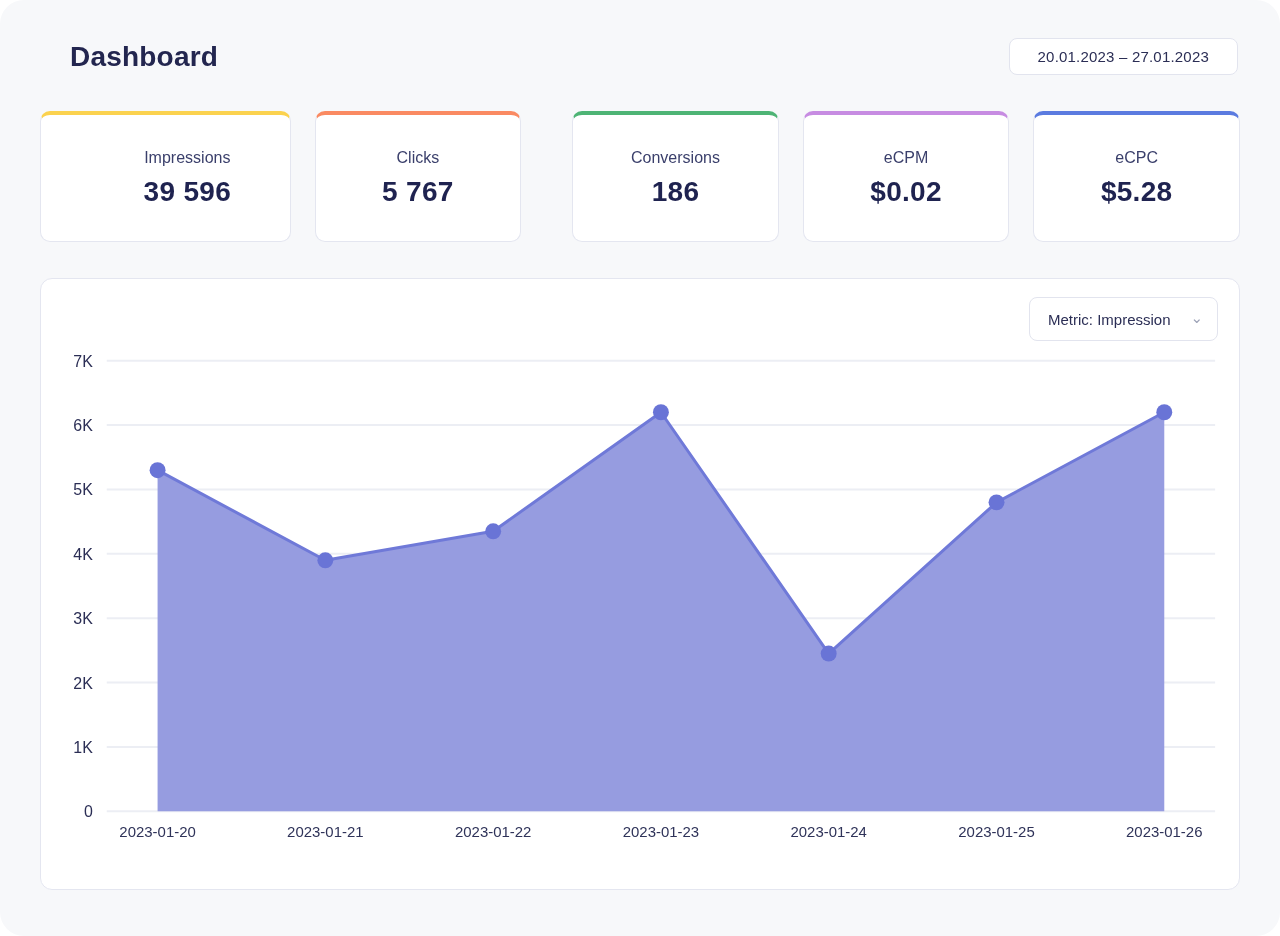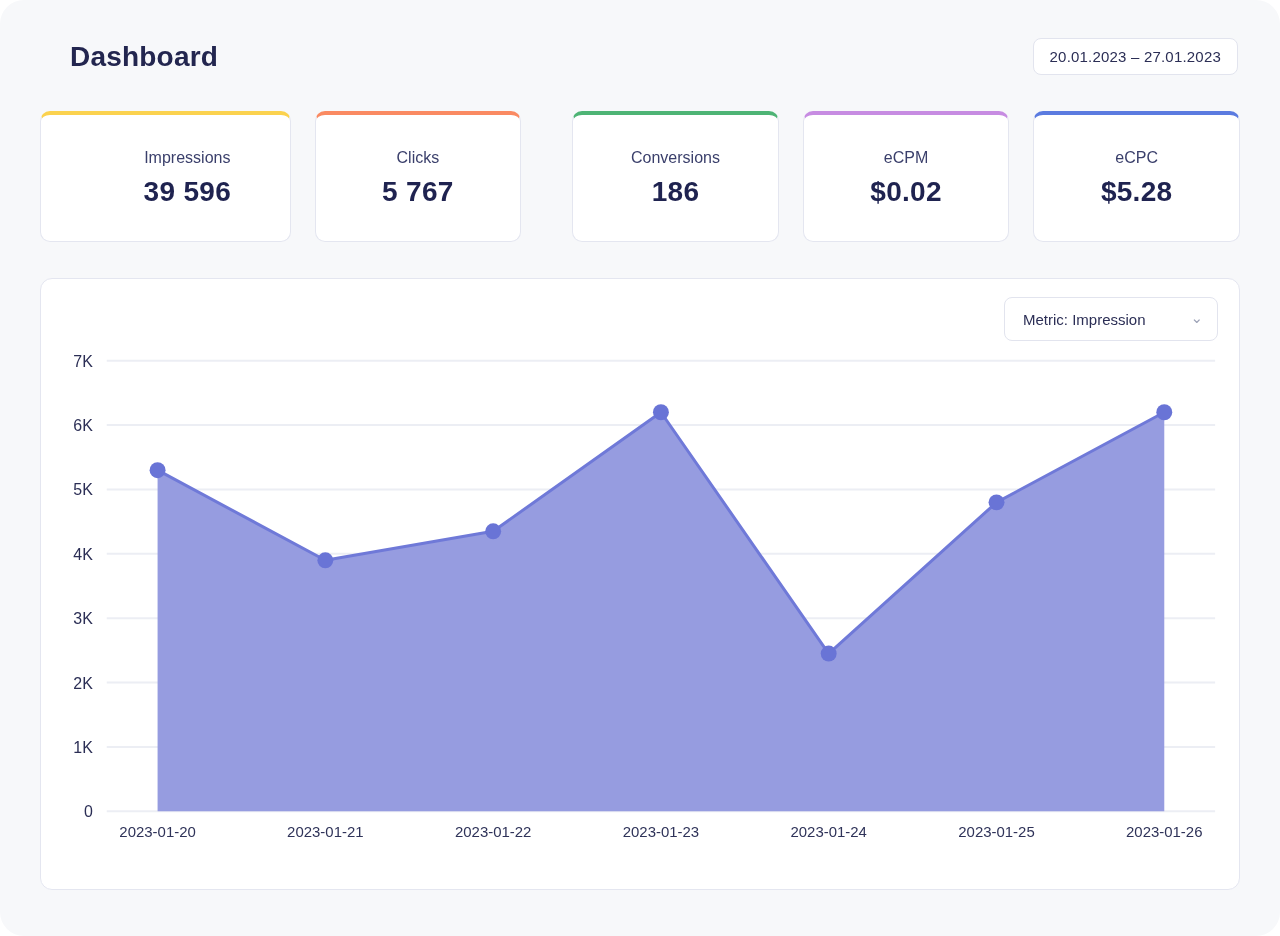--- a/index.html
+++ b/index.html
@@ -8,38 +8,38 @@
     width:1280px; height:936px; background:#f7f8fa;
     border-radius:24px; overflow:hidden; position:relative;
   }
   .header {
     display:flex; justify-content:space-between; align-items:center;
     padding:38px 42px 0 42px;
   }
   .page-title { font-size:28px; font-weight:600; color:#23264f; letter-spacing:.2px;margin-left:28px; }
   .date-box {
     background:#fff; border:1px solid #e2e4ee; border-radius:8px;
-    padding:9px 16px; font-size:15px; color:#2b2e55; cursor:pointer;
+    padding:9px 28px; font-size:15px; color:#2b2e55; cursor:pointer;
     letter-spacing:.2px;
   }
   .stats { display:flex; gap:24px; padding:36px 40px 0 40px; }
   .stat-card {
     flex:1; height:131px; background:#fff;
     border:1px solid #e4e6f0; border-top:4px solid #ccc; border-radius:10px;
     display:flex; flex-direction:column; align-items:center; justify-content:center;
     gap:9px;
   }
   .stat-label { font-size:16px; color:#3a3f6b; }
   .stat-value { font-size:28px; font-weight:700; color:#1f2350; letter-spacing:.3px; }
   .chart-panel {
     margin:36px 40px 0 40px; height:612px; background:#fff;
     border:1px solid #e4e6f0; border-radius:12px; position:relative;
   }
   .metric-box {
-    position:absolute; top:18px; right:21px; width:214px; height:44px;
+    position:absolute; top:18px; right:21px; width:189px; height:44px;
     background:#fff; border:1px solid #e2e4ee; border-radius:8px;
     display:flex; align-items:center; justify-content:space-between;
     padding:0 14px 0 18px; font-size:15px; color:#2b2e55; cursor:pointer; z-index:2;
   }
   .chevron { color:#9aa0b5; font-size:15px; line-height:1; transform:translateY(-2px); }
   .chart-svg { position:absolute; left:0; top:0; }
   .tick-text { font-size:16px; fill:#2b2e55; }
   .x-text { font-size:15px; fill:#2f3359; }
 </style>
 </head>

